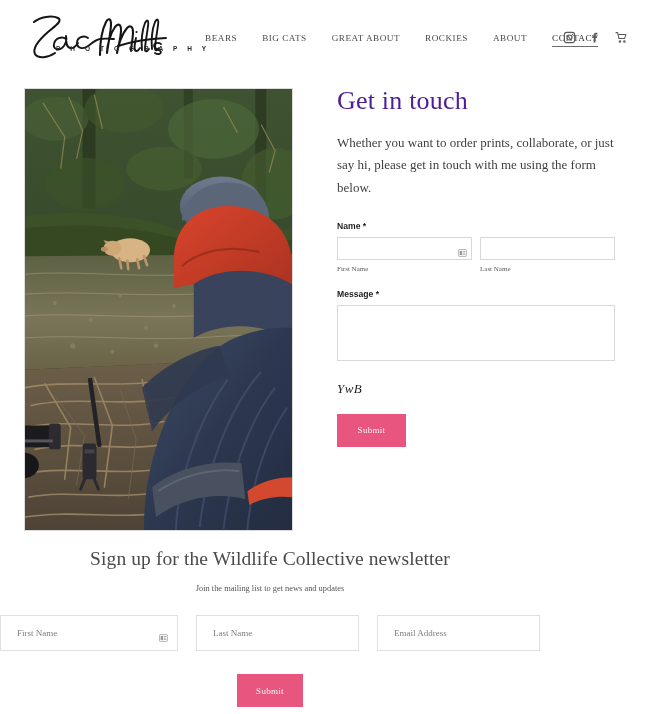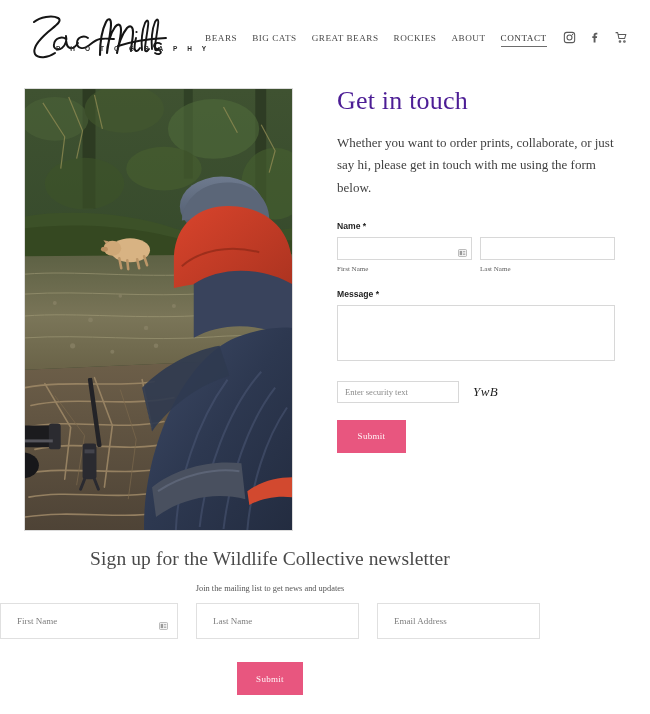--- a/index.html
+++ b/index.html
@@ -16,21 +16,21 @@
   .header { position: relative; height: 78px; }
   .logo { position: absolute; left: 22px; top: 8px; width: 150px; height: 58px; }
   .logo svg { display: block; }
   .logo-sub {
     position: absolute; left: 56px; top: 45px;
     font-family: "Liberation Sans", sans-serif;
     font-size: 6.5px; letter-spacing: 4.1px; color: #2b2b2b; font-weight: 600;
   }
   .nav {
     position: absolute; left: 205px; top: 33px;
-    display: flex; align-items: baseline; gap: 15px;
+    display: flex; align-items: baseline; gap: 25px;
   }
   .nav a {
     font-family: "Liberation Serif", serif;
     font-size: 9.2px; letter-spacing: .5px; color: #4b4b4b;
     text-decoration: none; white-space: nowrap; padding-bottom: 3px;
   }
   .nav a.active { border-bottom: 1px solid #6d6d6d; color: #333; }
 
   .social { position: absolute; right: 22px; top: 31px; display: flex; gap: 13px; align-items: center; }
   .social span { display: block; width: 13px; height: 13px; color: #5a5a5a; }
@@ -102,21 +102,21 @@
 
   
   .news { position: absolute; left: 0; top: 548px; width: 540px; text-align: center; }
   .news-h {
     font-family: "Liberation Serif", serif;
     font-size: 19.5px; font-weight: 400; color: #4a4a4a;
     margin: 0 0 14px 0; letter-spacing: .1px;
   }
   .news-sub {
     font-family: "Liberation Serif", serif;
-    font-size: 8.4px; color: #555; margin: 0 0 10px 0;
+    font-size: 8.4px; color: #555; margin: 0 0 22px 0;
   }
   .news-row { display: flex; justify-content: center; gap: 18px; }
   .news-inp {
     width: 178px; height: 36px;
     border: 1px solid #e0e0e0; background: #fff;
     font-family: "Liberation Serif", serif; font-size: 9px; color: #444;
     padding: 0 16px; outline: none;
   }
   .news-inp::placeholder { color: #7d7d7d; }
   .news-wrap { position: relative; }
@@ -156,21 +156,21 @@
           <path d="M139 36 C136 34, 132 35, 132 38 C132 41, 138 41, 139 44 C139 46, 136 47, 133 45" stroke-width="1.8"></path>
           <path d="M96 38 C108 34, 126 31, 144 30" stroke-width="1.9"></path>
         </g>
       </svg>
     </a>
     <div class="logo-sub">P H O T O G R A P H Y</div>
 
     <nav class="nav">
       <a href="#">BEARS</a>
       <a href="#">BIG CATS</a>
-      <a href="#">GREAT BEARS</a>
+      <a href="#">GREAT ABOUT</a>
       <a href="#">ROCKIES</a>
       <a href="#">ABOUT</a>
       <a href="#" class="active">CONTACT</a>
     </nav>
 
     <div class="social">
       <span>
         <svg viewBox="0 0 24 24" width="13" height="13" fill="none" stroke="#5a5a5a" stroke-width="2">
           <rect x="2.5" y="2.5" width="19" height="19" rx="4.5"></rect>
           <circle cx="12" cy="12" r="4.6"></circle>
@@ -367,21 +367,20 @@
       </div>
     </div>
 
 
     <div class="blk">
       <div class="field-label">Message *</div>
       <textarea class="ta" style=""></textarea>
     </div>
 
     <div class="cap-row">
-      <input class="inp cap-inp" type="text" placeholder="Enter security text" style="">
       <span class="cap-text">YwB</span>
     </div>
 
     <button class="btn">Submit</button>
   </div>
 
   <div class="news">
     <h2 class="news-h">Sign up for the Wildlife Collective newsletter</h2>
     <p class="news-sub">Join the mailing list to get news and updates</p>
 

